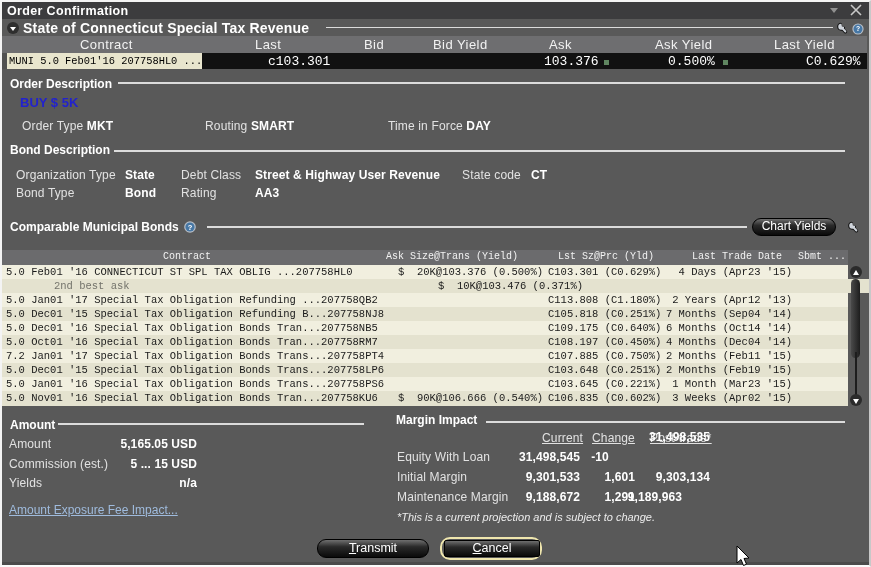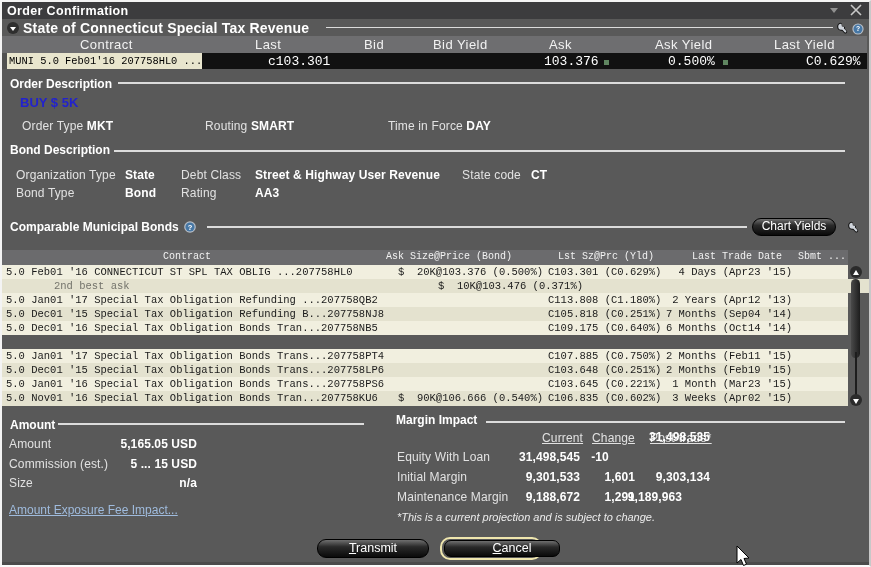--- a/index.html
+++ b/index.html
@@ -122,21 +122,21 @@
   <svg class="abs" style="left:847px;top:221px" width="12" height="12" viewBox="0 0 13 13">
     <path d="M5.2 0.8 A4.3 4.3 0 1 0 9.9 5.4 L6.8 5.0 L6.2 1.6 Z" fill="#111"></path>
     <path d="M6.5 4.2 L11.5 9.4 A1.8 1.8 0 0 1 8.9 11.9 L4.2 6.8 Z" fill="#111"></path>
     <path d="M5.4 2.0 A3.2 3.2 0 1 0 8.8 5.4 L6.4 5.0 L6.0 2.4 Z" fill="#cfd4db"></path>
     <path d="M6.6 5.0 L10.9 9.6 A1.1 1.1 0 0 1 9.4 11.2 L5.2 6.4 Z" fill="#cfd4db"></path>
   </svg>
 
   <div id="ctable">
     <div id="chead">
       <span style="left:161px;">Contract</span>
-      <span style="left:384px;">Ask Size@Price (Bond)</span>
+      <span style="left:384px;">Ask Size@Trans (Yield)</span>
       <span style="left:556px;">Lst Sz@Prc (Yld)</span>
       <span style="left:690px;">Last Trade Date</span>
       <span style="left:796px;">Sbmt ...</span>
     </div>
     <div class="crow rl" style="top:15px;">
         <span class="c1">5.0 Feb01 '16 CONNECTICUT ST SPL TAX OBLIG ...207758HL0</span>
         <span class="c2">$&nbsp;&nbsp;20K@103.376 (0.500%)</span>
         <span class="c3">C103.301 (C0.629%)</span>
         <span class="c4">4 Days (Apr23 '15)</span>
       </div>
@@ -152,22 +152,27 @@
     <div class="crow rd" style="top:57px;">
         <span class="c1">5.0 Dec01 '15 Special Tax Obligation Refunding B...207758NJ8</span>
         <span class="c3">C105.818 (C0.251%)</span>
         <span class="c4">7 Months (Sep04 '14)</span>
       </div>
     <div class="crow rl" style="top:71px;">
         <span class="c1">5.0 Dec01 '16 Special Tax Obligation Bonds Tran...207758NB5</span>
         <span class="c3">C109.175 (C0.640%)</span>
         <span class="c4">6 Months (Oct14 '14)</span>
       </div>
+    <div class="crow rd" style="top:85px;">
+        <span class="c1">5.0 Oct01 '16 Special Tax Obligation Bonds Tran...207758RM7</span>
+        <span class="c3">C108.197 (C0.450%)</span>
+        <span class="c4">4 Months (Dec04 '14)</span>
+      </div>
     <div class="crow rl" style="top:99px;">
-        <span class="c1">5.0 Jan01 '17 Special Tax Obligation Bonds Trans...207758PT4</span>
+        <span class="c1">7.2 Jan01 '17 Special Tax Obligation Bonds Trans...207758PT4</span>
         <span class="c3">C107.885 (C0.750%)</span>
         <span class="c4">2 Months (Feb11 '15)</span>
       </div>
     <div class="crow rd" style="top:113px;">
         <span class="c1">5.0 Dec01 '15 Special Tax Obligation Bonds Trans...207758LP6</span>
         <span class="c3">C103.648 (C0.251%)</span>
         <span class="c4">2 Months (Feb19 '15)</span>
       </div>
     <div class="crow rl" style="top:127px;">
         <span class="c1">5.0 Jan01 '16 Special Tax Obligation Bonds Trans...207758PS6</span>
@@ -188,21 +193,21 @@
   <div class="abs" style="left:855px;top:352px;width:1.5px;height:46px;background:#1d1d1d;"></div>
   <div class="sbcirc" style="left:850px;top:394px;"></div>
   <div class="abs" style="left:852.5px;top:398.5px;width:0;height:0;border-left:3.5px solid transparent;border-right:3.5px solid transparent;border-top:5px solid #fff;"></div>
 
   <div class="seclabel" style="left:10px;top:418px;">Amount</div>
   <div class="hline" style="left:58px;top:423px;width:306px;"></div>
   <div class="lbl" style="left:9px;top:437px;">Amount</div>
   <div class="val" style="left:110px;top:437px;width:87px;text-align:right;font-size:12px;">5,165.05 USD</div>
   <div class="lbl" style="left:9px;top:456.5px;">Commission (est.)</div>
   <div class="val" style="left:110px;top:456.5px;width:87px;text-align:right;font-size:12px;">5 ... 15 USD</div>
-  <div class="lbl" style="left:9px;top:476px;">Size</div>
+  <div class="lbl" style="left:9px;top:476px;">Yields</div>
   <div class="val" style="left:110px;top:476px;width:87px;text-align:right;font-size:12px;">n/a</div>
   <div class="abs" style="left:9px;top:503px;color:#9fbbdd;font-size:12px;text-decoration:underline;">Amount Exposure Fee Impact...</div>
 
   <div class="seclabel" style="left:396px;top:413px;">Margin Impact</div>
   <div class="hline" style="left:486px;top:421px;width:359px;"></div>
   <div class="lbl" style="left:542px;top:430.5px;text-decoration:underline;">Current</div>
   <div class="lbl" style="left:592px;top:430.5px;text-decoration:underline;">Change</div>
   <div class="lbl" style="left:650px;top:430.5px;text-decoration:underline;">Post-trade*</div>
   <div class="lbl" style="left:397px;top:450px;">Equity With Loan</div>
   <div class="val" style="left:480px;top:450px;width:100px;text-align:right;font-size:12px;">31,498,545</div>
@@ -213,21 +218,21 @@
   <div class="val" style="left:565px;top:470px;width:70px;text-align:right;font-size:12px;">1,601</div>
   <div class="val" style="left:610px;top:470px;width:100px;text-align:right;font-size:12px;">9,303,134</div>
   <div class="lbl" style="left:397px;top:489.5px;">Maintenance Margin</div>
   <div class="val" style="left:480px;top:489.5px;width:100px;text-align:right;font-size:12px;">9,188,672</div>
   <div class="val" style="left:565px;top:489.5px;width:70px;text-align:right;font-size:12px;">1,291</div>
   <div class="val" style="left:582px;top:489.5px;width:100px;text-align:right;font-size:12px;">9,189,963</div>
   <div class="abs" style="left:397px;top:511px;color:#ececec;font-size:11px;font-style:italic;">*This is a current projection and is subject to change.</div>
 
   <div class="btn" style="left:317px;top:539px;width:110px;height:17px;line-height:16px;"><u>T</u>ransmit</div>
   <div class="abs" style="left:440px;top:537px;width:98px;height:19px;border:2px solid #efe6ae;border-radius:10px;">
-    <div class="btn" style="left:2px;top:1px;width:94px;height:15px;line-height:14px;border-radius:7px;padding-left:20px;"><u>C</u>ancel</div>
+    <div class="btn" style="left:2px;top:1px;width:94px;height:15px;line-height:14px;border-radius:2px;"><u>C</u>ancel</div>
   </div>
 
   <svg class="abs" style="left:734px;top:545px;z-index:60;" width="20" height="24" viewBox="0 0 20 24">
     <path d="M3 1 L3 18 L7 14.5 L9.5 20.5 L12.5 19.2 L10 13.5 L15 13 Z" fill="#fff" stroke="#000" stroke-width="1"></path>
   </svg>
 
   <div id="botshadow"></div>
   <div id="winborder"></div>
 </div>
 

